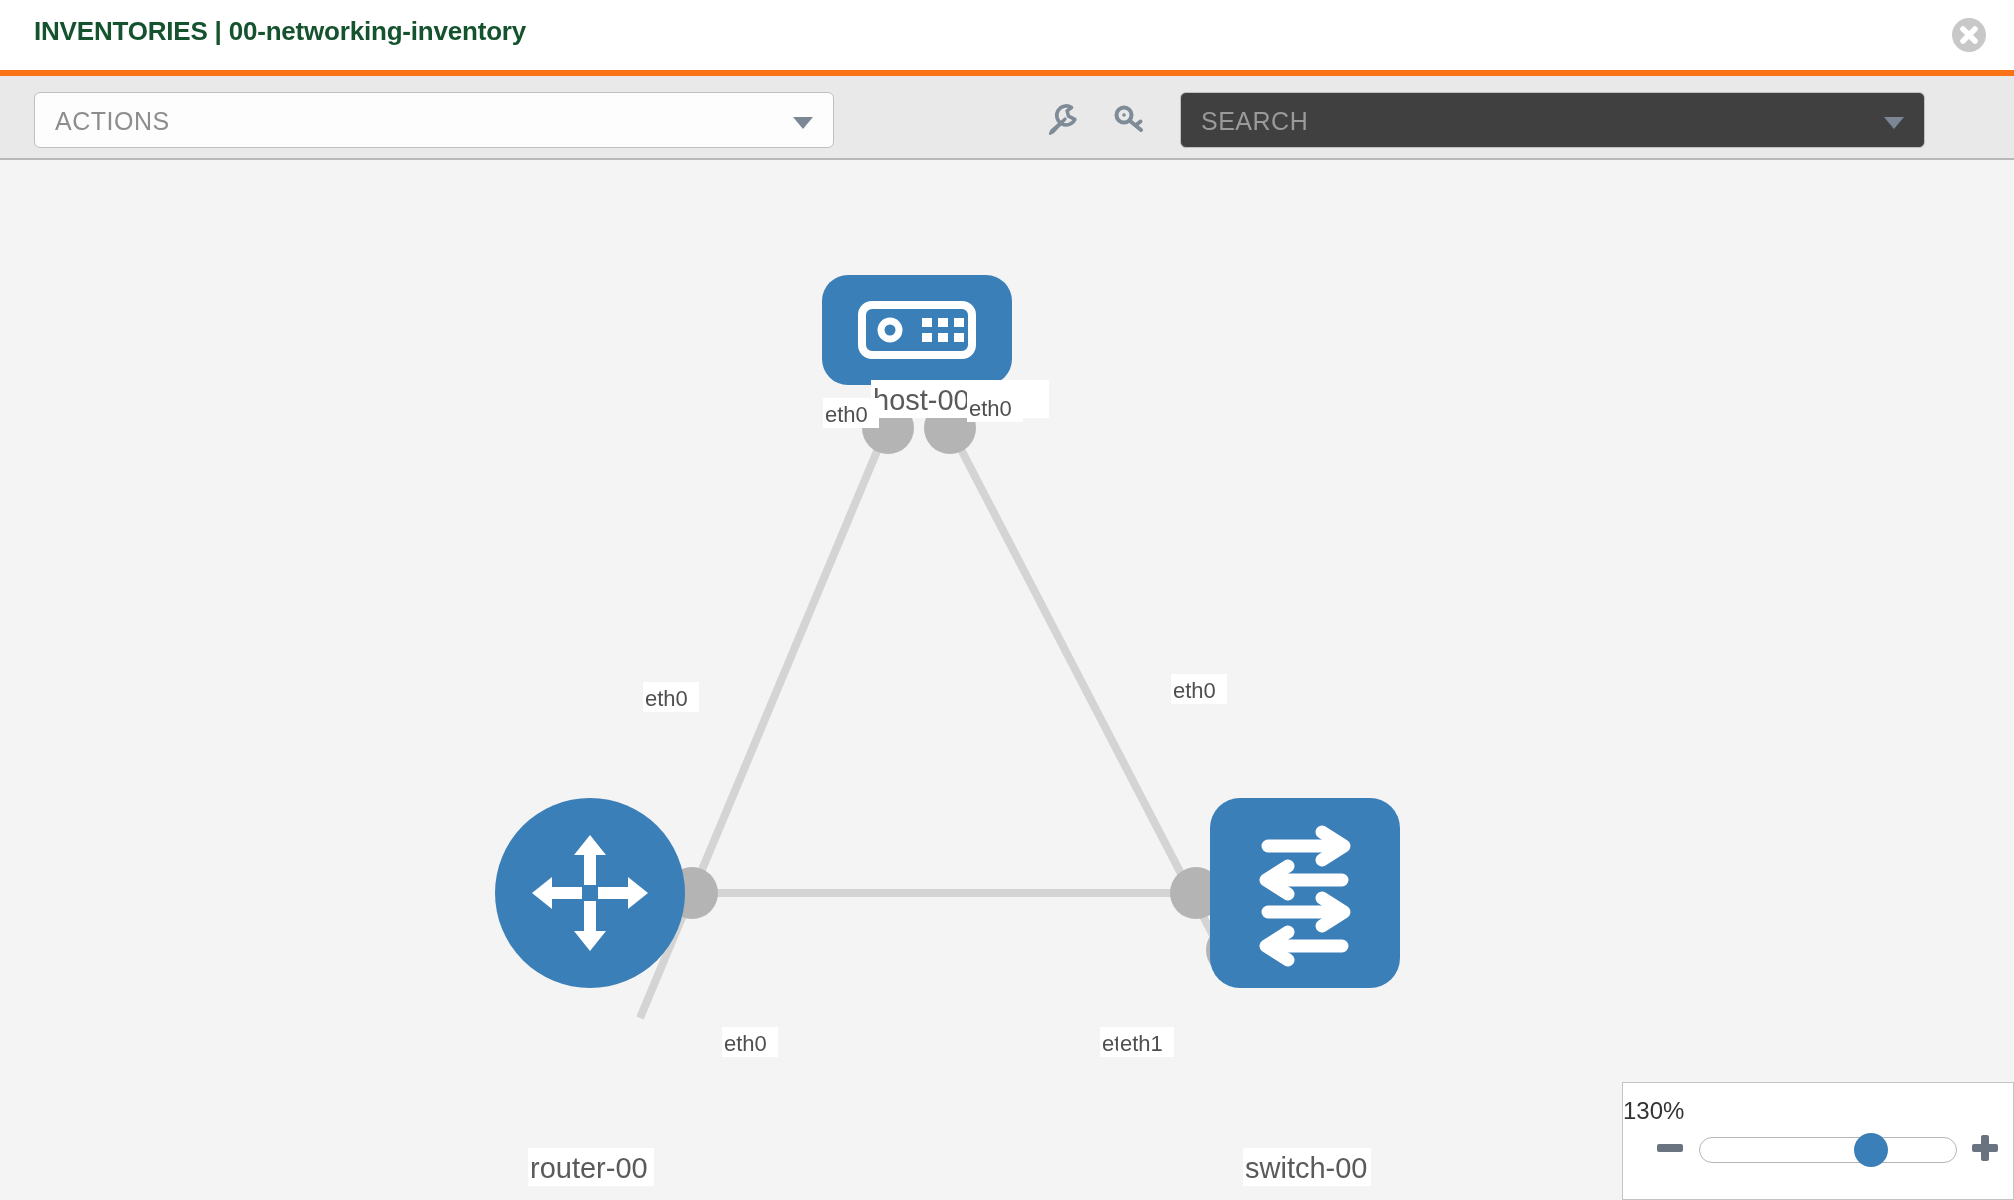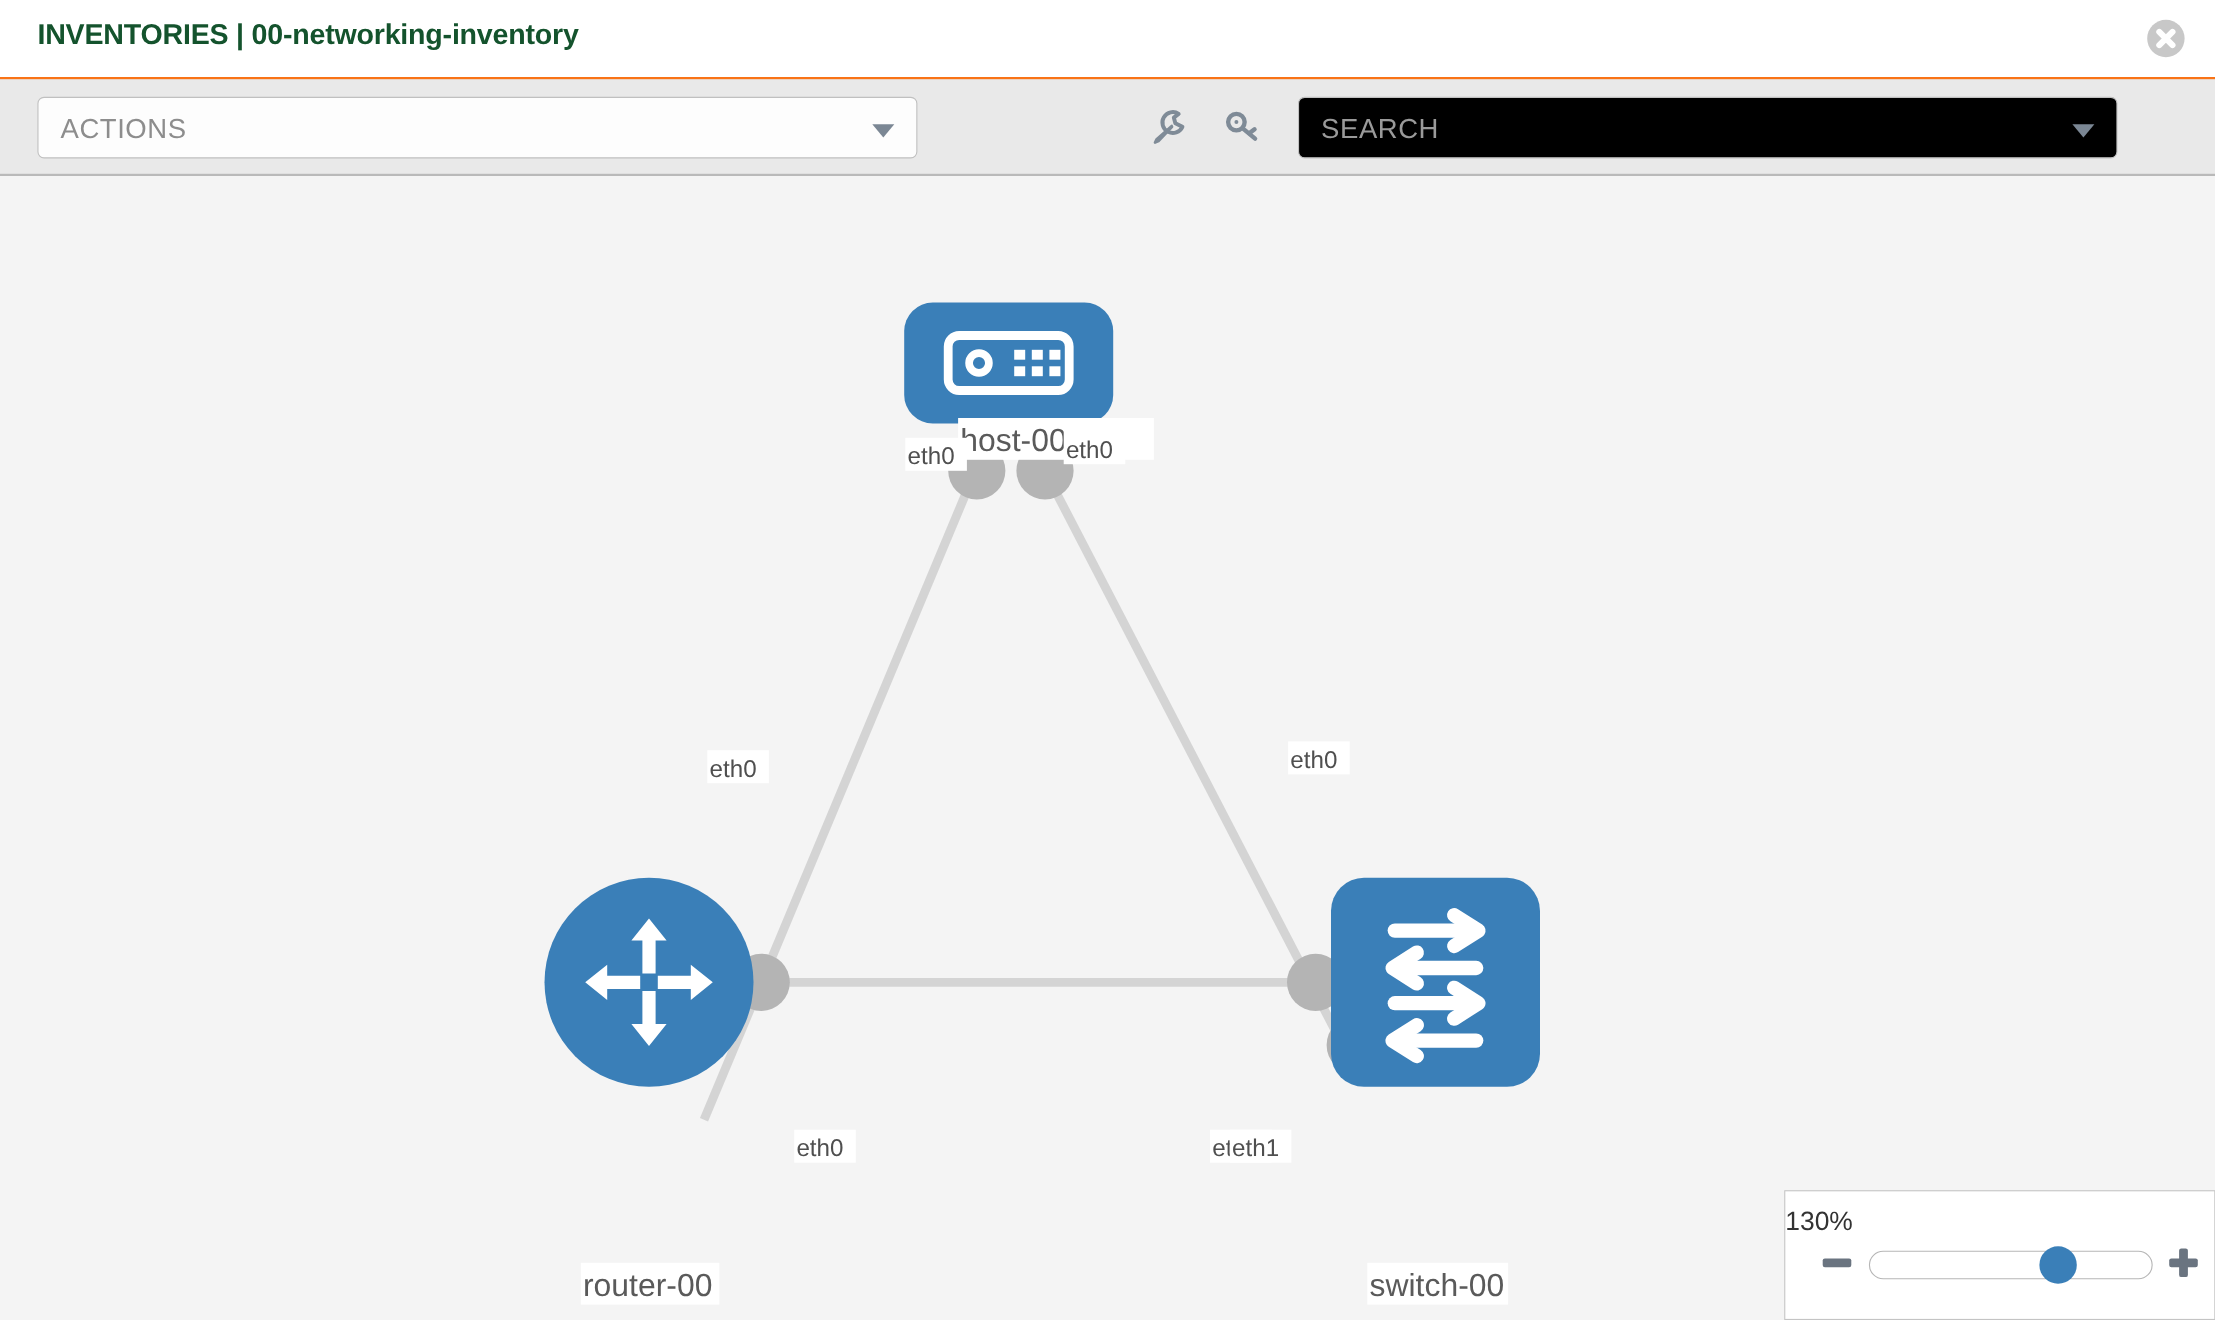--- a/index.html
+++ b/index.html
@@ -51,21 +51,21 @@
   }
   .close-btn svg { display: block; }
 
   
   .toolbar {
     position: absolute;
     left: 0; top: 70px;
     width: 2014px;
     height: 90px;
     background: #e9e9e9;
-    border-top: 2px solid #f97316;
+    border-top: 6px solid #f97316;
     border-bottom: 2px solid #b9b9b9;
     box-sizing: border-box;
   }
 
   .actions-select {
     position: absolute;
     left: 34px;
     top: 16px;
     width: 800px;
     height: 56px;
@@ -103,21 +103,21 @@
   }
   .tool-icon.wrench { left: 1042px; }
   .tool-icon.key    { left: 1110px; }
 
   .search-box {
     position: absolute;
     left: 1180px;
     top: 16px;
     width: 745px;
     height: 56px;
-    background: #000000;
+    background: #404040;
     border: 1px solid #c0c0c0;
     border-radius: 6px;
     box-sizing: border-box;
     cursor: text;
   }
   .search-label {
     position: absolute;
     left: 20px;
     top: 14px;
     font-family: "Liberation Sans Narrow", "Liberation Sans", sans-serif;

